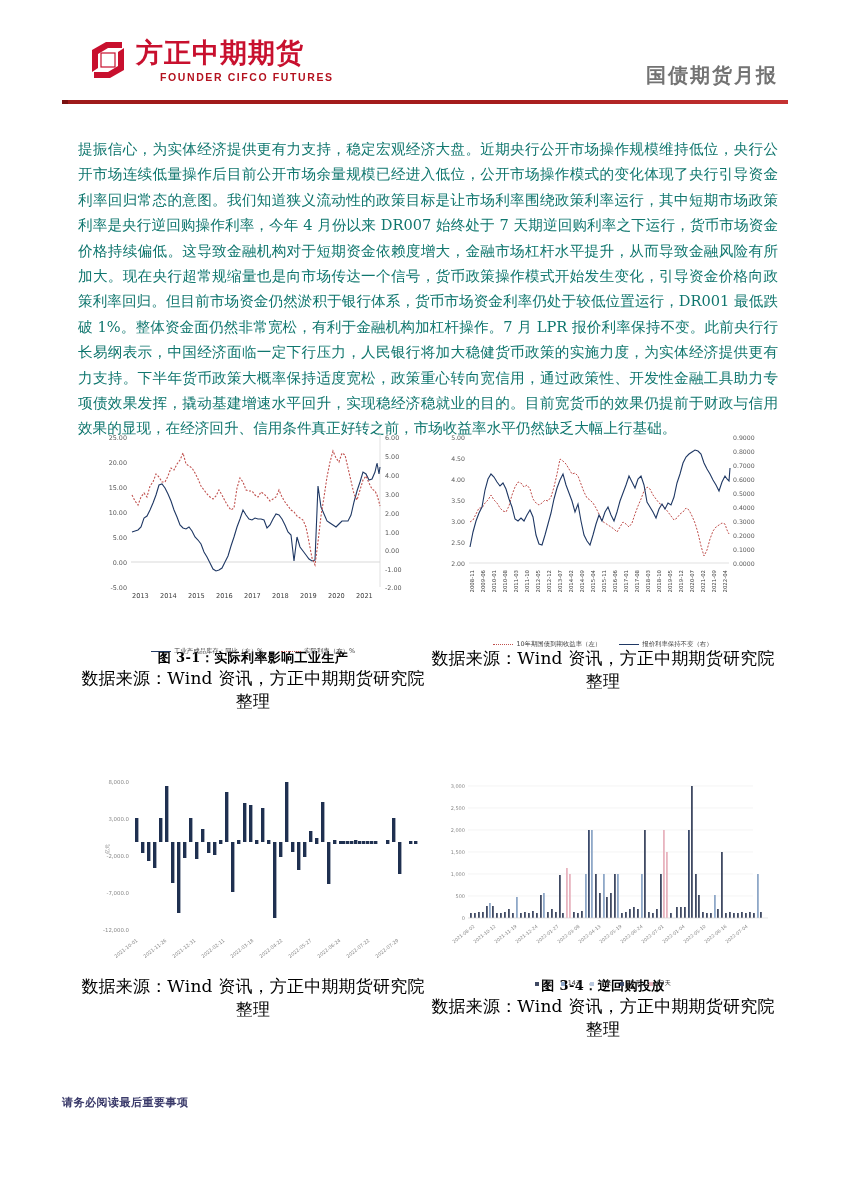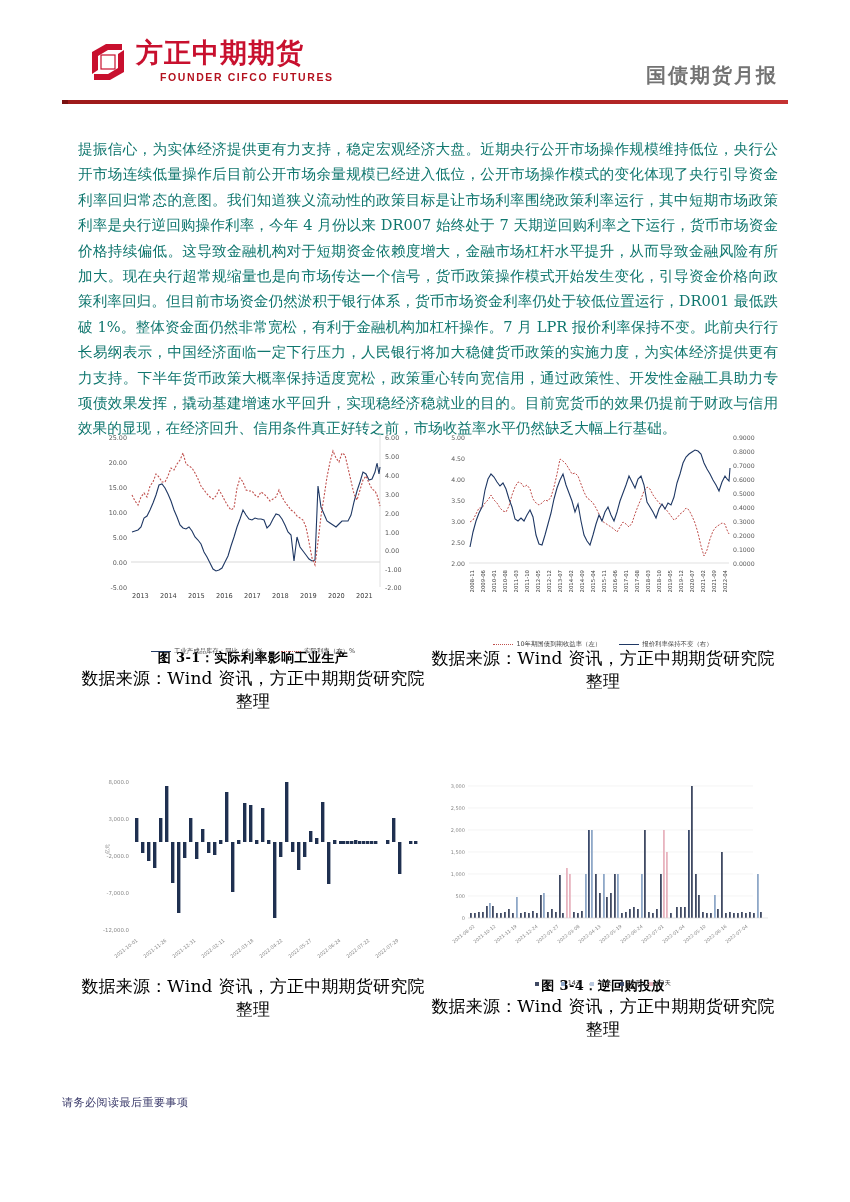--- a/index.html
+++ b/index.html
@@ -25,21 +25,21 @@
     position: absolute;
     left: 0; top: 0;
     width: 850px;
     height: 108px;
   }
   .logo-wrap {
     position: absolute;
     left: 88px;
     top: 38px;
     display: flex;
-    align-items: center;
+    align-items: flex-start;
   }
   .logo-mark {
     width: 40px;
     height: 40px;
     position: relative;
     margin-right: 8px;
     margin-top: 2px;
   }
   .logo-mark svg { display: block; }
   .logo-text-col {
@@ -183,20 +183,21 @@
 
   
   .footer {
     position: absolute;
     left: 62px;
     top: 1095px;
     font-family: "DejaVu Sans", "Liberation Sans", sans-serif;
     font-size: 11px;
     color: #3a3a6a;
     letter-spacing: 0.5px;
+    font-weight: bold;
   }
 </style>
 </head>
 <body>
 
 <div class="page">
 
   <div class="header">
     <div class="logo-wrap">
       <div class="logo-mark">

